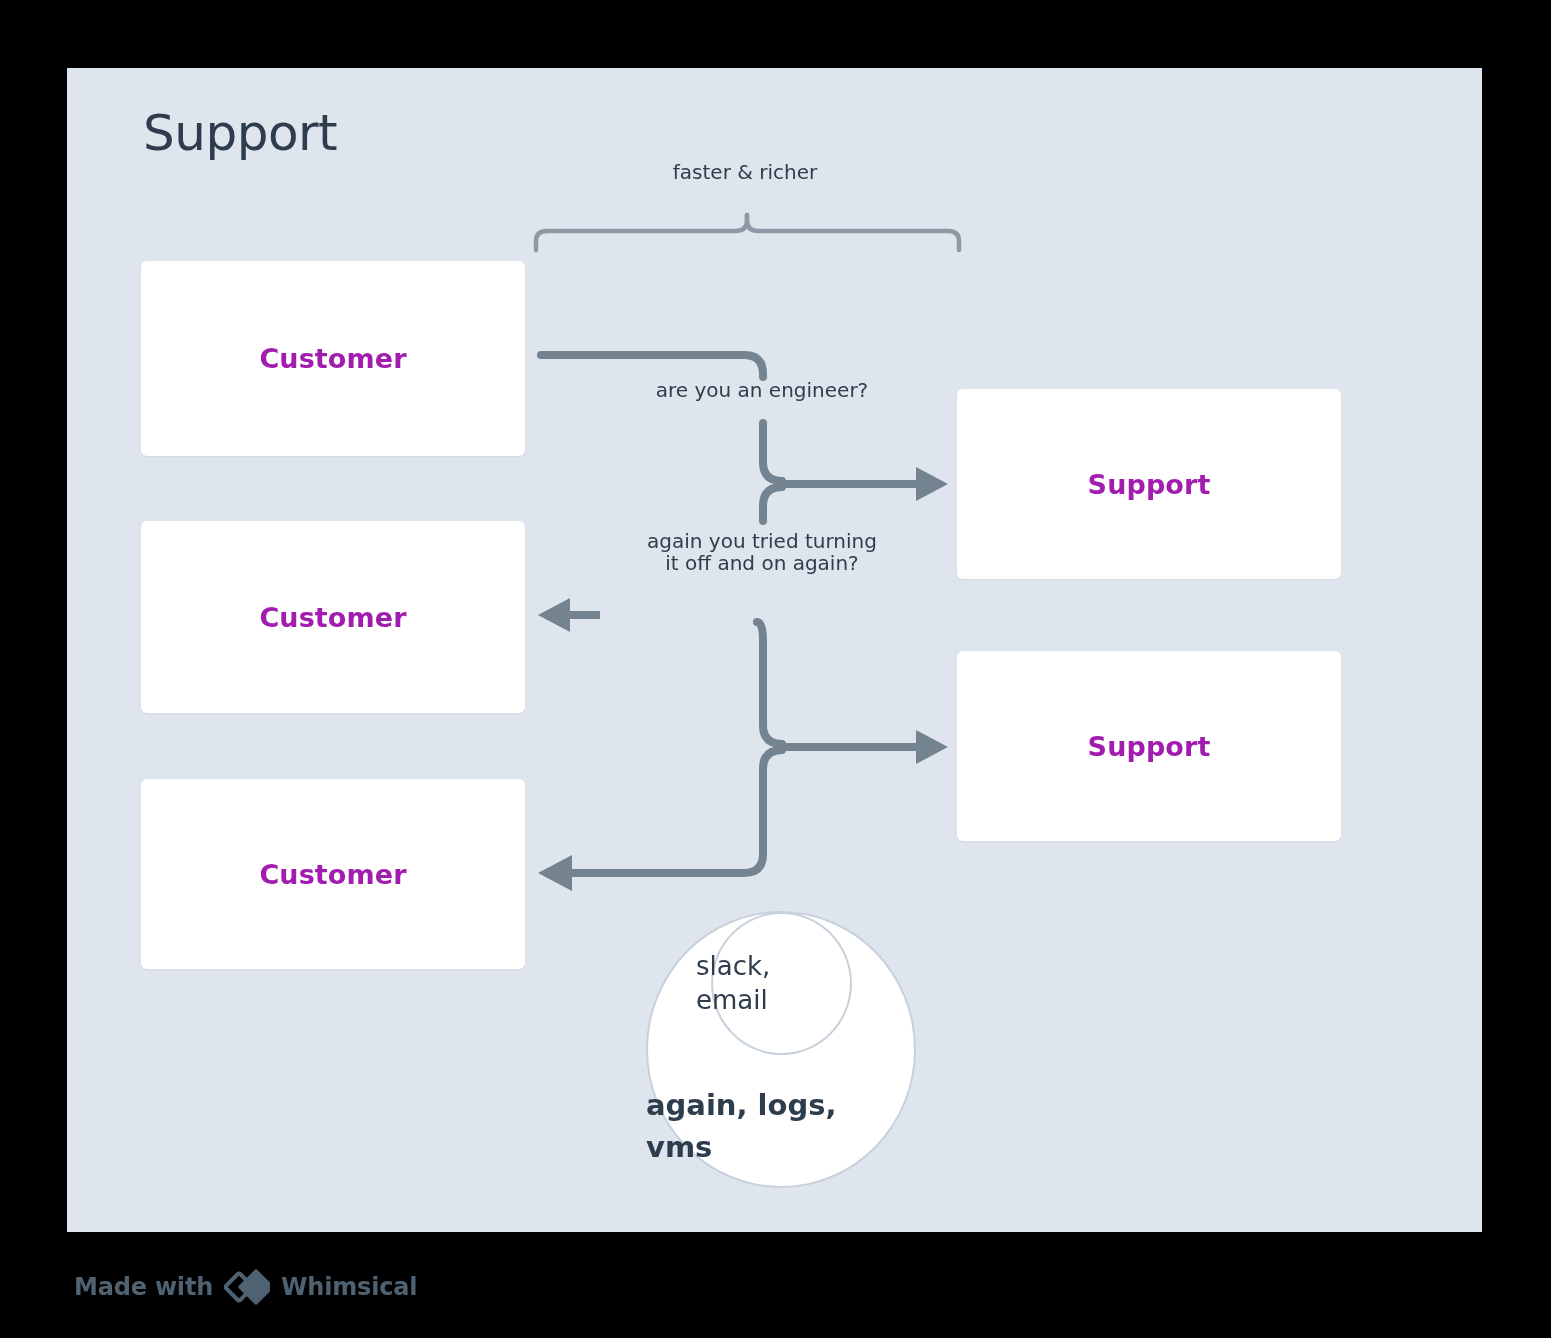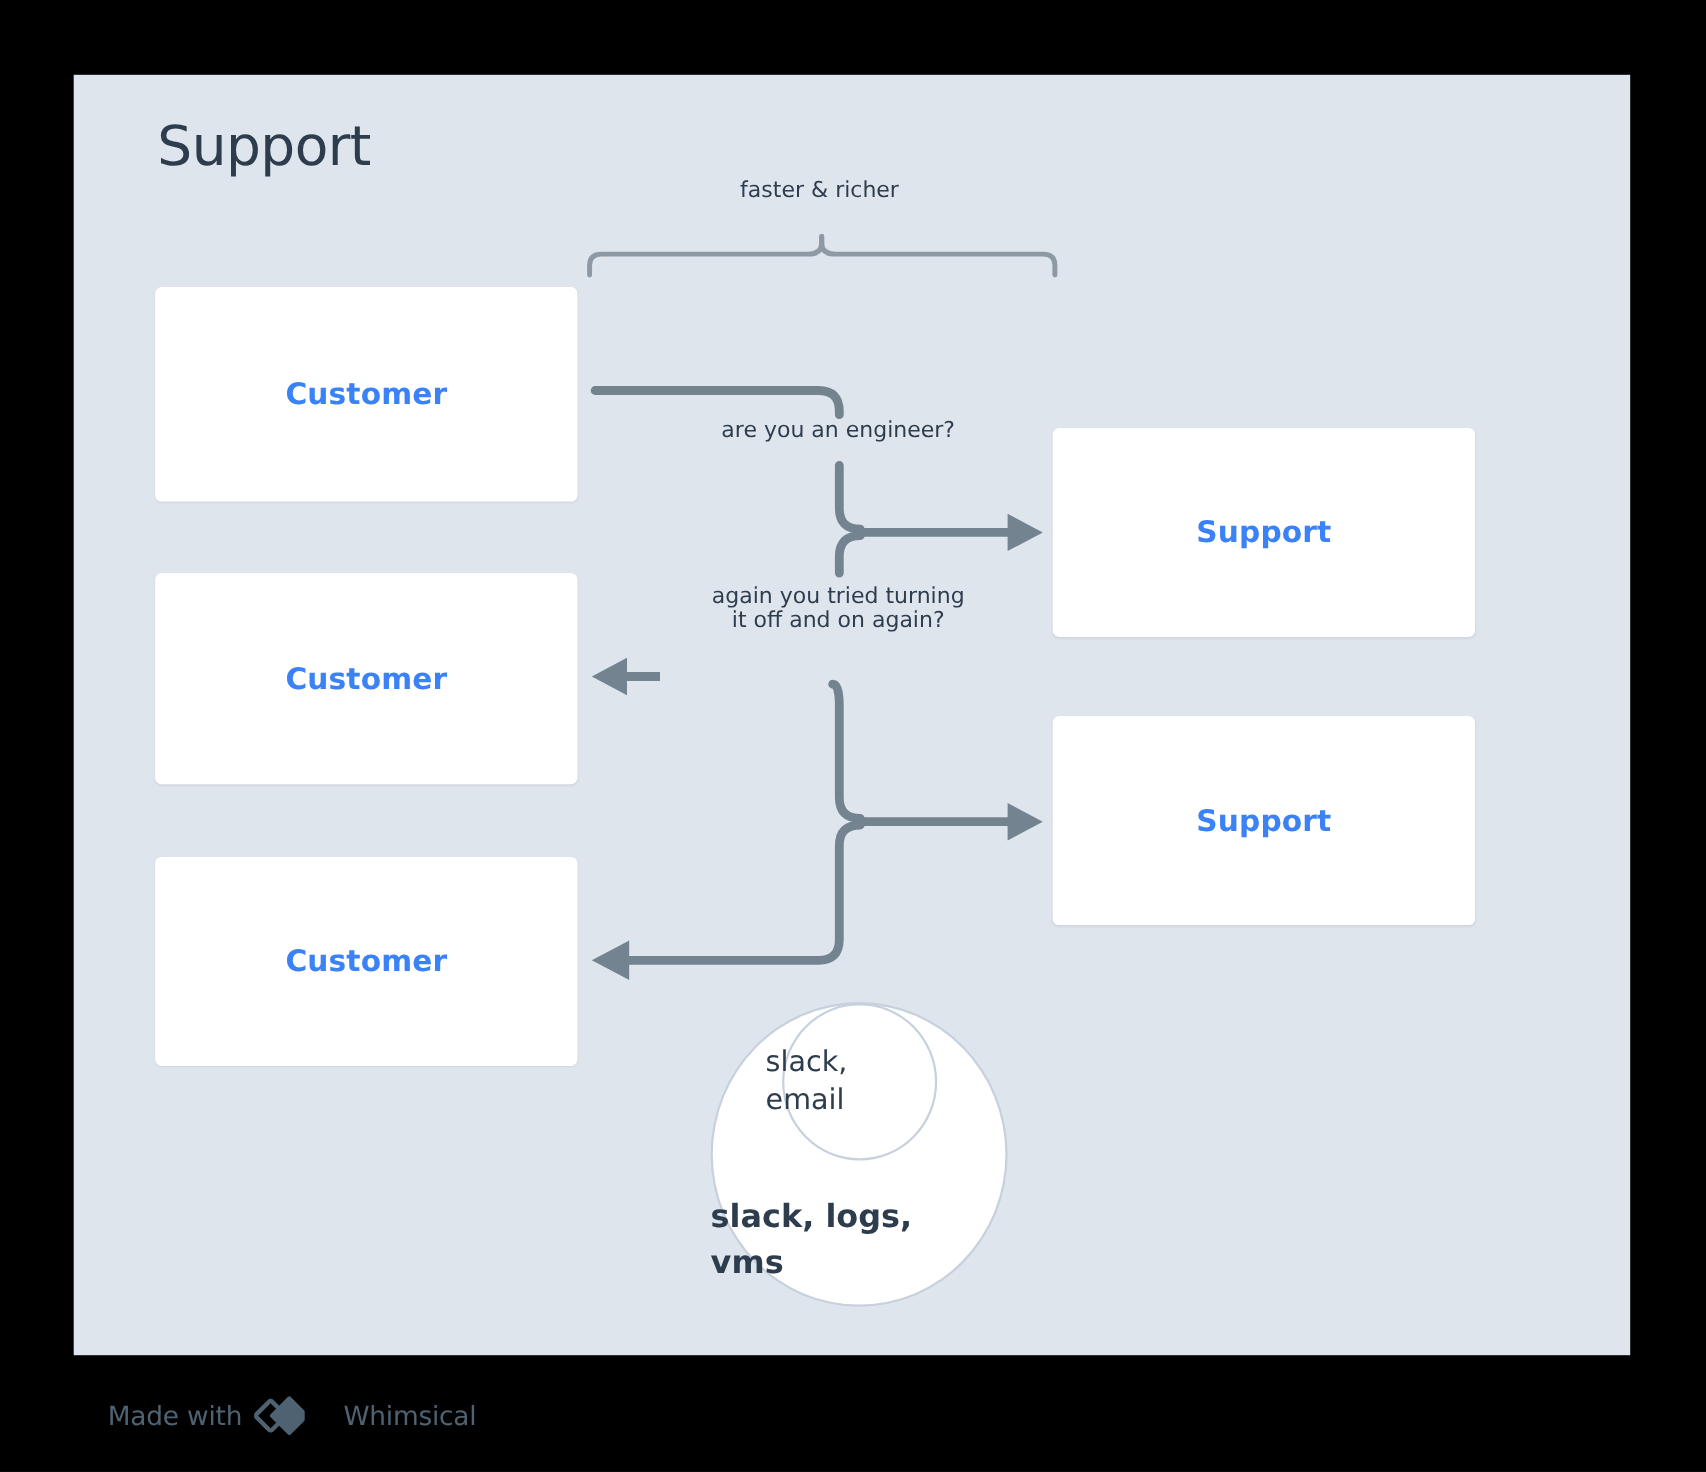--- a/index.html
+++ b/index.html
@@ -41,21 +41,21 @@
     background: #ffffff;
     border-radius: 6px;
     display: flex;
     align-items: center;
     justify-content: center;
     box-shadow: 0 1px 2px rgba(46,61,77,0.08);
   }
   .node-label {
     font-size: 27px;
     font-weight: 600;
-    color: #3b82f6;
+    color: #a21caf;
     letter-spacing: 0.1px;
   }
 
   #node-customer-1 { left: 141px; top: 261px;  width: 384px; height: 195px; }
   #node-customer-2 { left: 141px; top: 521px;  width: 384px; height: 192px; }
   #node-customer-3 { left: 141px; top: 779px;  width: 384px; height: 190px; }
   #node-support-1  { left: 957px; top: 389px;  width: 384px; height: 190px; }
   #node-support-2  { left: 957px; top: 651px;  width: 384px; height: 190px; }
 
   .edge-label {
@@ -116,24 +116,23 @@
   #footer {
     position: absolute;
     left: 74px; top: 1268px;
     display: flex;
     align-items: center;
     gap: 11px;
   }
   #footer-made-with,
   #footer-brand {
     font-size: 24px;
-    font-weight: 400;
+    font-weight: 700;
     color: #4f6272;
     letter-spacing: -0.2px;
-    margin-left: 24px;
   }
 </style>
 </head>
 <body>
 
 <div id="canvas"></div>
 
 <div id="diagram-title">Support</div>
 
 <svg id="wires" viewBox="0 0 1551 1338" xmlns="http://www.w3.org/2000/svg">
@@ -206,21 +205,21 @@
 
 <div class="edge-label" id="label-turnoff">again you tried turning
 it off and on again?</div>
 
 <div class="circle-node" id="circle-outer"></div>
 <div class="circle-node" id="circle-inner"></div>
 
 <div class="circle-text" id="circle-inner-text">slack,
 email</div>
 
-<div class="circle-text" id="circle-outer-text">slack, logs,
+<div class="circle-text" id="circle-outer-text">again, logs,
 vms</div>
 
 <div id="footer">
   <span id="footer-made-with">Made with</span>
   <span style="display:inline-block;line-height:0;">
     <svg width="46" height="38" viewBox="0 0 46 38" xmlns="http://www.w3.org/2000/svg">
       <rect x="5" y="9" width="20" height="20" rx="2" transform="rotate(-45 15 19)" fill="none" stroke="#4f6272" stroke-width="4"></rect>
       <rect x="19" y="6" width="26" height="26" rx="2" transform="rotate(-45 32 19)" fill="#4f6272"></rect>
     </svg>
   </span>

